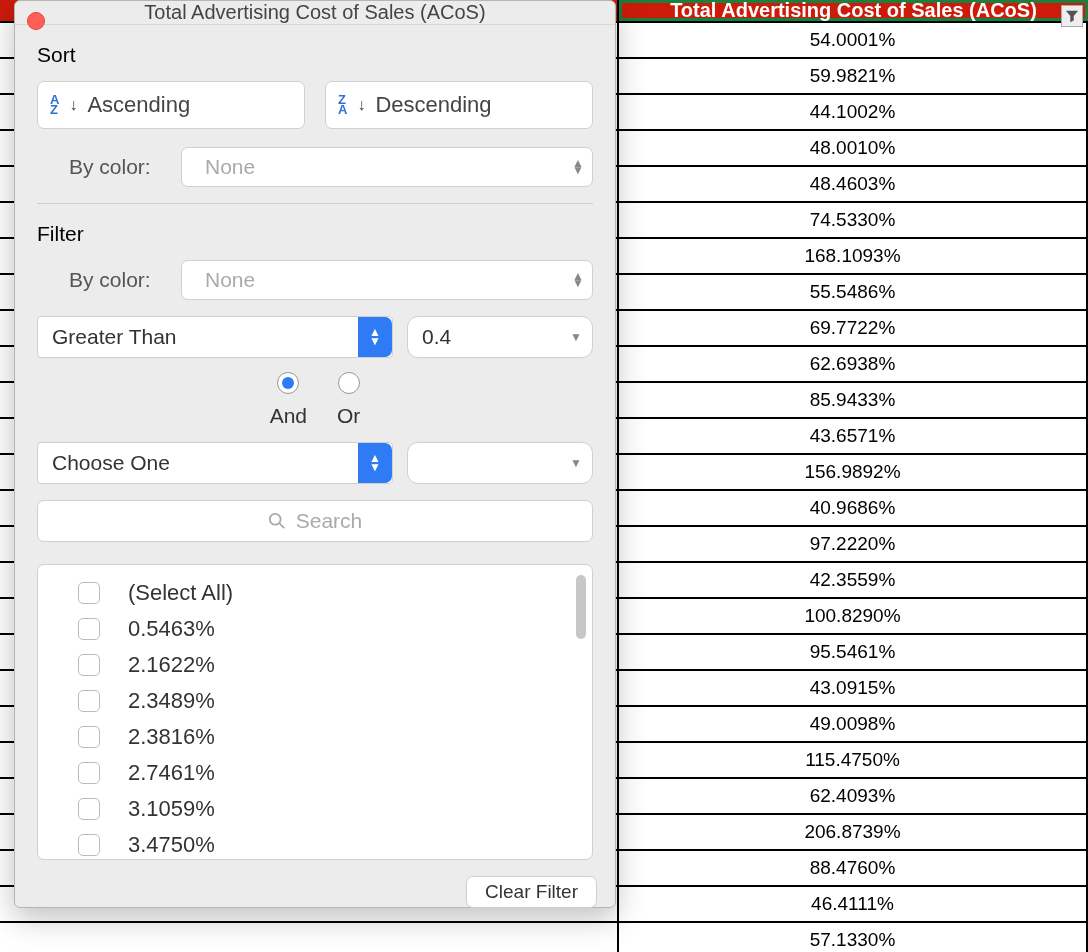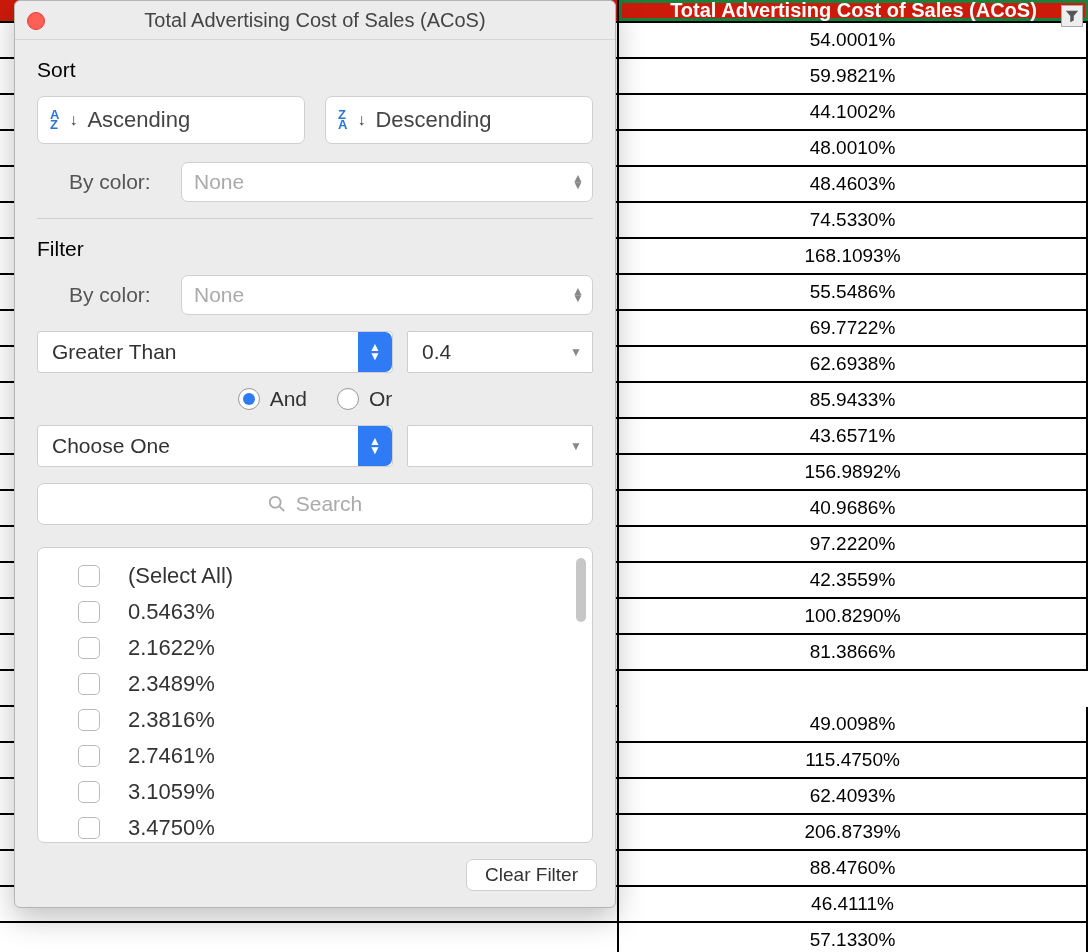--- a/index.html
+++ b/index.html
@@ -136,21 +136,21 @@
   .bycolor-row { display: flex; align-items: center; gap: 16px; margin-bottom: 16px; margin-left: 32px; }
   .bycolor-label { font-size: 21px; color: #555; width: 96px; }
   .combo {
     flex: 1;
     height: 40px;
     background: #fff;
     border: 1px solid #d0d0d0;
     border-radius: 7px;
     display: flex;
     align-items: center;
-    padding: 0 12px;
+    padding: 0 23px;
     font-size: 21px;
     color: #aaa;
     position: relative;
   }
   .combo .stepper {
     position: absolute;
     right: 8px;
     top: 50%;
     transform: translateY(-50%);
     font-size: 12px;
@@ -183,40 +183,40 @@
     display: flex;
     align-items: center;
     justify-content: center;
     font-size: 12px;
     line-height: 9px;
   }
   .value-box {
     height: 42px;
     background: #fff;
     border: 1px solid #cfcfcf;
-    border-radius: 2px;
+    border-radius: 11px;
     display: flex;
     align-items: center;
     padding: 0 34px 0 14px;
     font-size: 21px;
     color: #333;
     position: relative;
     width: 186px;
   }
   .value-box .drop {
     position: absolute;
     right: 10px;
     color: #888;
     font-size: 12px;
   }
 
   .andor-row { display: flex; align-items: center; justify-content: center; gap: 30px; margin-bottom: 14px; }
   .radio {
     display: flex; align-items: center; gap: 10px;
-    font-size: 21px; color: #333;
+    font-size: 21px; color: #333; flex-direction: column;
   }
   .radio .dot {
     width: 22px; height:22px; border-radius:50%;
     border: 1px solid #999;
     background: #fff;
     position: relative;
   }
   .radio .dot.sel::after {
     content: ""; position: absolute; left: 4px; top: 4px; width: 12px; height: 12px;
     border-radius: 50%; background: #2f7af5;
@@ -356,24 +356,25 @@
       <div class="row">
         <div class="cell-a"></div>
         <div class="cell-b">42.3559%</div>
       </div>
       <div class="row">
         <div class="cell-a"></div>
         <div class="cell-b">100.8290%</div>
       </div>
       <div class="row">
         <div class="cell-a"></div>
-        <div class="cell-b">81.3866%</div>
-      </div>
-      <div class="row">
-        <div class="cell-a"></div>
+        <div class="cell-b">95.5461%</div>
+      </div>
+      <div class="row">
+        <div class="cell-a"></div>
+        <div class="cell-b">43.0915%</div>
       </div>
       <div class="row">
         <div class="cell-a"></div>
         <div class="cell-b">49.0098%</div>
       </div>
       <div class="row">
         <div class="cell-a"></div>
         <div class="cell-b">115.4750%</div>
       </div>
       <div class="row">

